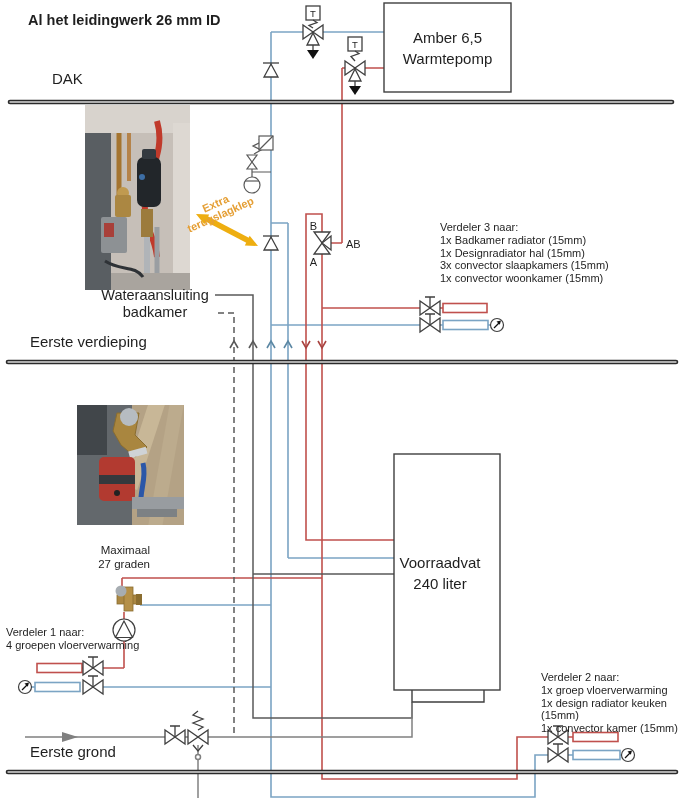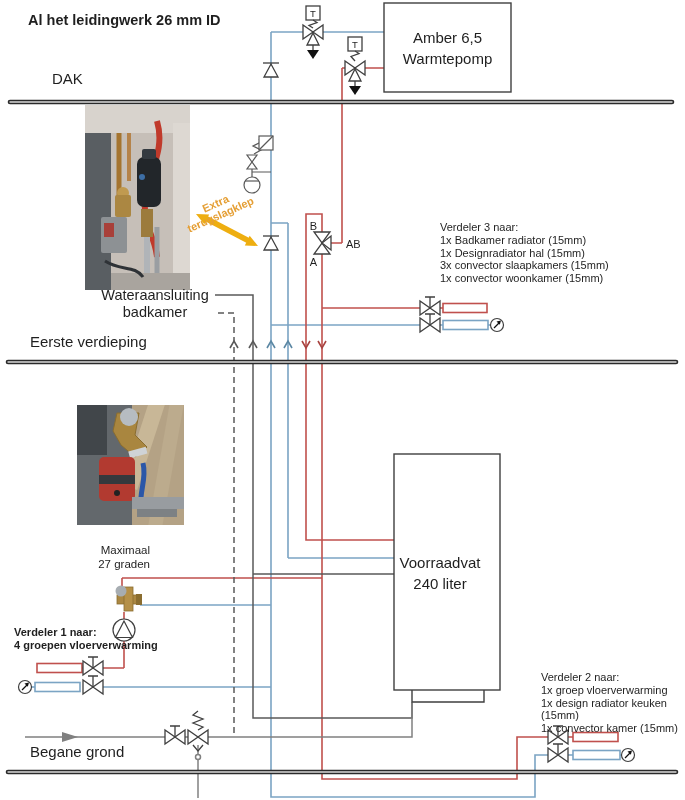--- a/index.html
+++ b/index.html
@@ -273,21 +273,21 @@
       <rect x="12" y="3" width="9" height="24" fill="#b59048" stroke="#8a6d30" stroke-width="0.8"></rect>
       <circle cx="9" cy="7" r="5.5" fill="#a7adb2"></circle>
       <rect x="24" y="10" width="6" height="11" fill="#8a6d30"></rect>
     </svg>
   </div>
 
   <div class="label t-title" style="left:16px;top:12px;margin-left:12px;">Al het leidingwerk 26 mm ID</div>
 
   <div class="label t-level" style="left:32px;top:70px;margin-left:20px;">DAK</div>
   <div class="label t-level" style="left:30px;top:333px;">Eerste verdieping</div>
-  <div class="label t-level" style="left:30px;top:743px;">Begane grond</div>
+  <div class="label t-level" style="left:30px;top:743px;">Eerste grond</div>
 
   <div class="t-box" style="left:384px;top:3px;width:127px;height:89px;">
     <span>Amber 6,5</span>
     <span>Warmtepomp</span>
   </div>
 
   <div class="t-box" style="left:394px;top:548px;width:92px;height:50px;">
     <span>Voorraadvat</span>
     <span>240 liter</span>
   </div>
@@ -308,21 +308,21 @@
   </div>
 
   <div class="t-list" style="left:440px;top:221px;">
     <div>Verdeler 3 naar:</div>
     <div>1x Badkamer radiator (15mm)</div>
     <div>1x Designradiator hal (15mm)</div>
     <div>3x convector slaapkamers (15mm)</div>
     <div>1x convector woonkamer (15mm)</div>
   </div>
 
-  <div class="t-list" style="left:14px;top:626px;font-weight:bold;">
+  <div class="t-list" style="left:6px;top:626px;">
     <div>Verdeler 1 naar:</div>
     <div>4 groepen vloerverwarming</div>
   </div>
 
   <div class="t-list" style="left:541px;top:671px;">
     <div>Verdeler 2 naar:</div>
     <div>1x groep vloerverwarming</div>
     <div>1x design radiator keuken (15mm)</div>
     <div>1x convector kamer (15mm)</div>
   </div>

